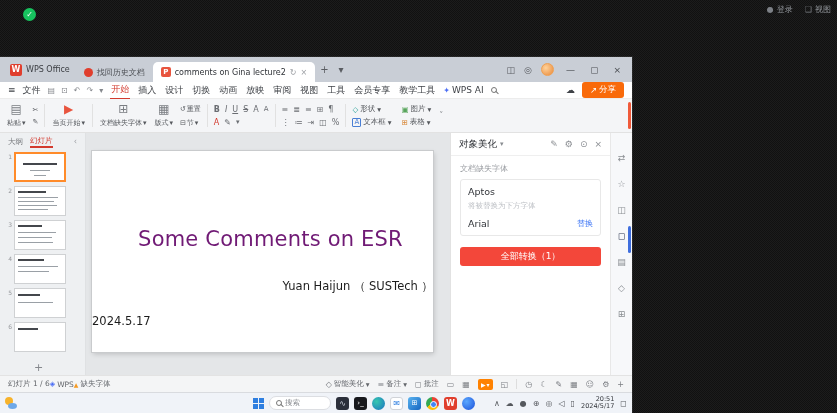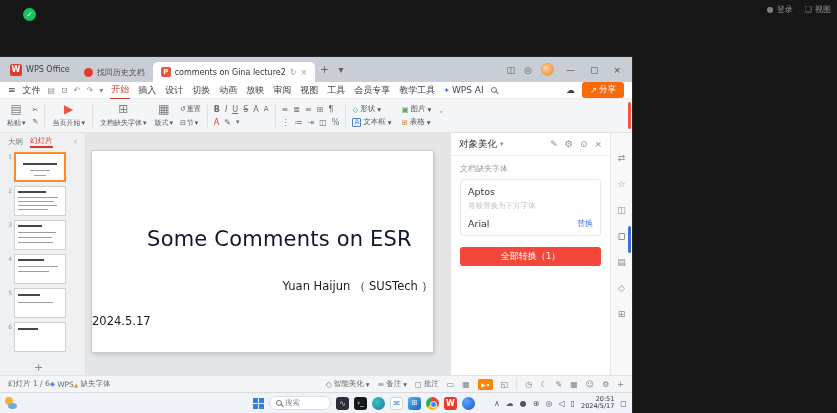--- a/index.html
+++ b/index.html
@@ -85,22 +85,22 @@
   .tnum{width:10px;font-size:6px;color:#96989c;text-align:right;padding-top:1px}
   .tbox{width:52px;height:30px;background:#fff;border:1px solid #cfd1d3;position:relative}
   .trow.sel .tbox{border:2px solid #ff8b2a}
   .tl{position:absolute;background:#9aa0a6;height:1px}
   .tl.dark{background:#44474c;height:2px}
   .addslide{height:16px;display:flex;align-items:center;padding-left:34px;color:#85888d;font-size:11px}
   
   .canvas{flex:1;position:relative;background:#e4e6e8;min-width:0}
   .slide{position:absolute;left:6px;top:18px;width:341px;height:201px;background:#fff;
     box-shadow:0 0 0 1px #c9cbcd,1px 2px 5px rgba(0,0,0,.18)}
-  .stitle{position:absolute;top:76px;left:17px;width:100%;text-align:center;font-size:21px;
-    color:#0f172a;letter-spacing:.2px}
+  .stitle{position:absolute;top:76px;left:8px;width:100%;text-align:center;font-size:21px;
+    color:#701a75;letter-spacing:.2px}
   .sauthor{position:absolute;top:128px;left:0;width:100%;text-align:right;font-size:11.5px;color:#1c1c1c}
   .sdate{position:absolute;top:163px;left:0;width:100%;text-align:left;font-size:11.5px;color:#1c1c1c}
   
   .pane{width:160px;background:#fff;border-left:1px solid #e2e2e2;flex-shrink:0}
   .phead{height:22px;display:flex;align-items:center;gap:3px;padding:0 8px}
   .ptitle{font-size:9.5px;color:#2f3237}
   .pcaret{font-size:7px;color:#8a8d92}
   .pics{margin-left:auto;display:flex;gap:7px;color:#8a8d92;font-size:9px}
   .phr{height:1px;background:#efefef}
   .plabel{margin:7px 9px 5px;color:#9a9da2;font-size:8px}

